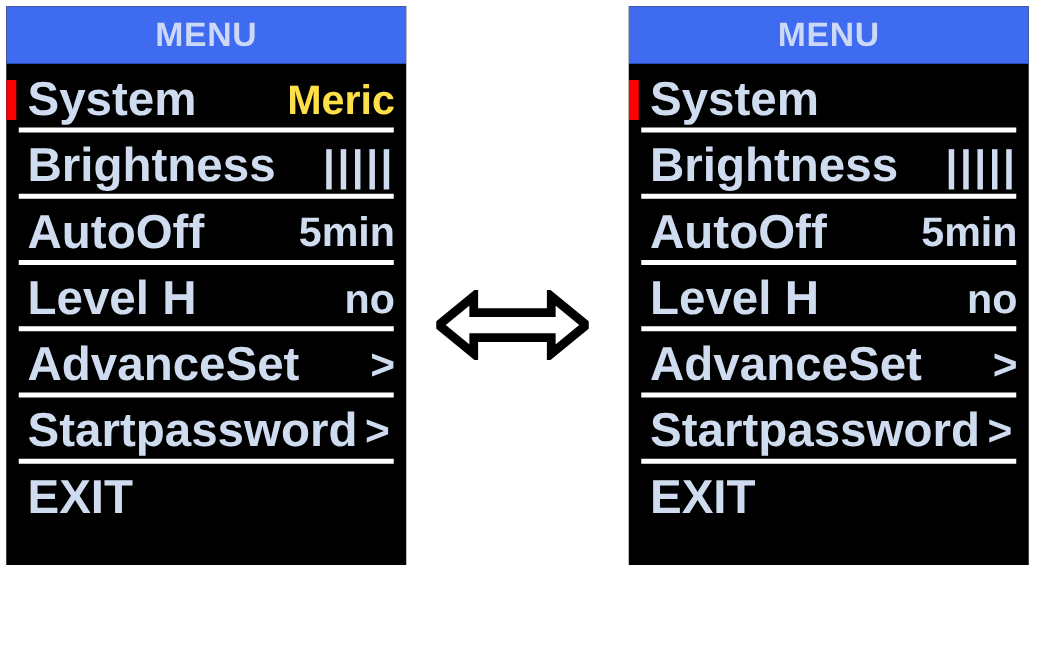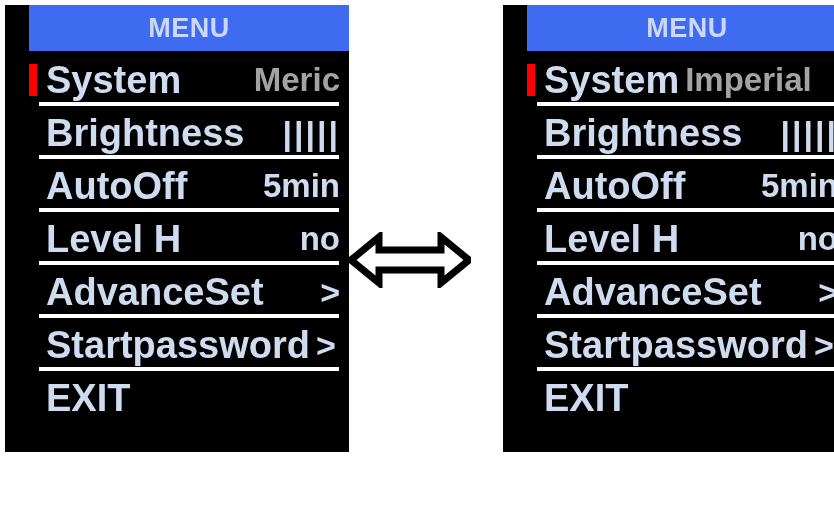--- a/index.html
+++ b/index.html
@@ -22,21 +22,20 @@
   }
 
   
   .panel {
     position: absolute;
     top: 5px;
     width: 320px;
     height: 447px;
     background: #000000;
     overflow: hidden;
-    padding-left: 24px;
   }
   .panel.left  { left: 5px; }
   .panel.right { left: 503px; }
 
   .panel-header {
     height: 46px;
     background: #3e6bf0;
     display: flex;
     align-items: center;
     justify-content: center;
@@ -94,21 +93,21 @@
 
   .value {
     margin-left: auto;
     color: #cfdcef;
     font-size: 33px;
     font-weight: bold;
     line-height: 1;
     white-space: nowrap;
   }
   .value.accent {
-    color: #a3a3a3;
+    color: #fde047;
   }
   .value.bars {
     letter-spacing: 2px;
     font-size: 34px;
   }
   .value.chevron {
     font-size: 34px;
   }
   .row.tight .value {
     margin-left: 6px;
@@ -195,21 +194,20 @@
 
     <div class="panel-header">
       <span class="title">MENU</span>
     </div>
 
     <div class="rows">
 
       <div class="row tight">
         <span class="marker"></span>
         <span class="label pad">System</span>
-        <span class="value accent">Imperial</span>
         <span class="sep"></span>
       </div>
 
       <div class="row">
         <span class="label pad">Brightness</span>
         <span class="value bars">|||||</span>
         <span class="sep"></span>
       </div>
 
       <div class="row">

